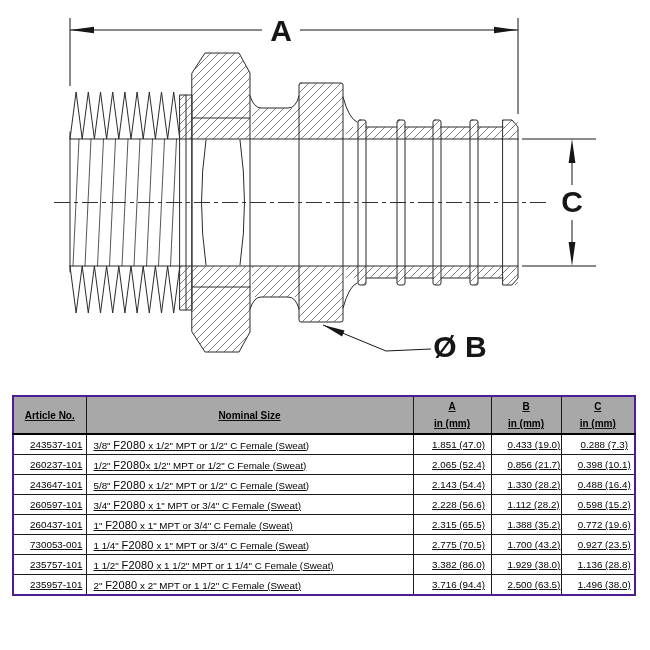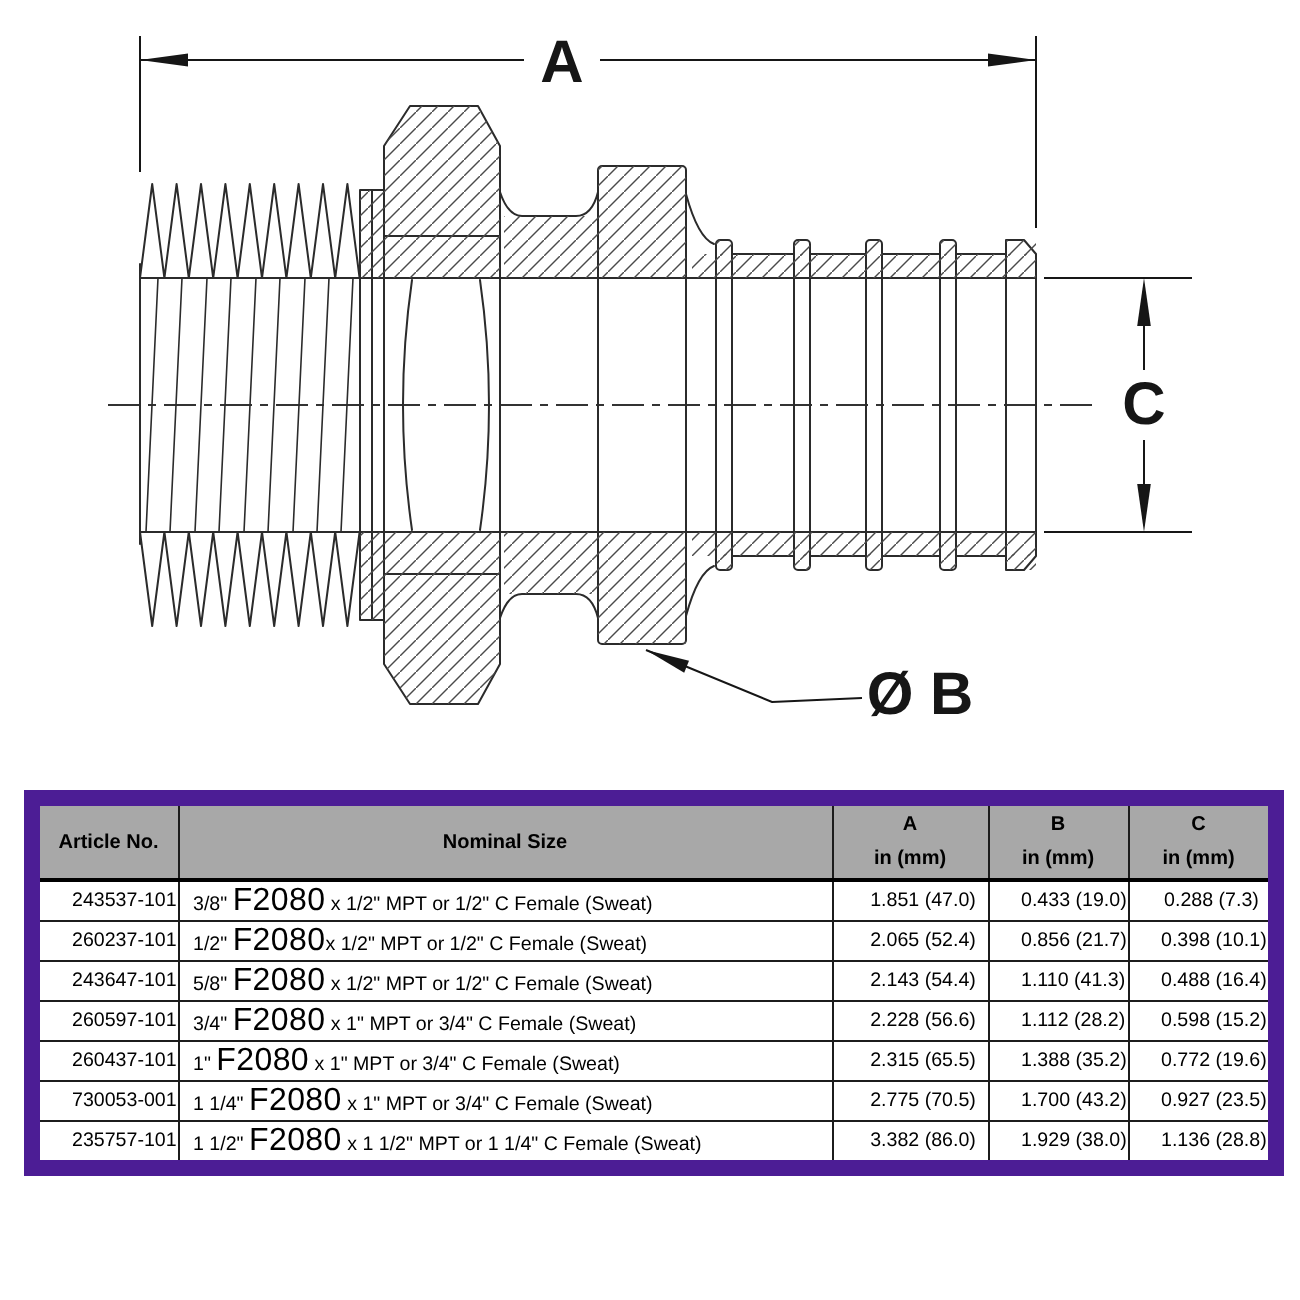--- a/index.html
+++ b/index.html
@@ -5,34 +5,35 @@
   html,body{margin:0;padding:0;}
   body{
     width:650px;height:650px;background:#ffffff;position:relative;
     font-family:"Liberation Sans",sans-serif;color:#111;overflow:hidden;
   }
   #drawing{position:absolute;left:0;top:0;}
   .dim-text{font-family:"Liberation Sans",sans-serif;font-size:30px;font-weight:600;fill:#161616;}
   #table-wrap{position:absolute;left:12px;top:395px;width:624px;}
   table.spec{
     border-collapse:collapse;table-layout:fixed;width:622px;
-    border:8px solid #4c1d95;
+    border:2px solid #4c1d95;
+    text-decoration:underline;
   }
   table.spec th,table.spec td{
     border:1px solid #1c1c1c;padding:0 3px;white-space:nowrap;overflow:hidden;
     font-size:9.8px;color:#000;
   }
   table.spec thead th{
     background:#a8a8a8;height:36px;font-weight:bold;font-size:10px;
     border-bottom:2px solid #000;text-align:center;vertical-align:middle;
   }
   table.spec td{height:19px;text-align:center;padding-left:16px;}
   table.spec td.nominal{text-align:left;padding-left:7px;}
   .unit{display:block;font-weight:bold;font-size:10px;margin-top:6px;}
-  .f2080{font-size:16px;letter-spacing:0.2px;}
+  .f2080{font-size:11px;letter-spacing:0.2px;}
 </style>
 </head>
 <body>
 
 <svg id="drawing" width="650" height="392" viewBox="0 0 650 392">
   <defs>
     <pattern id="hatch" patternUnits="userSpaceOnUse" width="8" height="8">
       <path d="M -2,10 L 10,-2" stroke="#4a4a4a" stroke-width="0.7" fill="none"></path>
     </pattern>
   </defs>
@@ -180,21 +181,21 @@
         <td>260237-101</td>
         <td class="nominal">1/2" <span class="f2080">F2080</span>x 1/2" MPT or 1/2" C Female (Sweat)</td>
         <td>2.065 (52.4)</td>
         <td>0.856 (21.7)</td>
         <td>0.398 (10.1)</td>
       </tr>
       <tr>
         <td>243647-101</td>
         <td class="nominal">5/8" <span class="f2080">F2080</span> x 1/2" MPT or 1/2" C Female (Sweat)</td>
         <td>2.143 (54.4)</td>
-        <td>1.110 (41.3)</td>
+        <td>1.330 (28.2)</td>
         <td>0.488 (16.4)</td>
       </tr>
       <tr>
         <td>260597-101</td>
         <td class="nominal">3/4" <span class="f2080">F2080</span> x 1" MPT or 3/4" C Female (Sweat)</td>
         <td>2.228 (56.6)</td>
         <td>1.112 (28.2)</td>
         <td>0.598 (15.2)</td>
       </tr>
       <tr>
@@ -211,15 +212,22 @@
         <td>1.700 (43.2)</td>
         <td>0.927 (23.5)</td>
       </tr>
       <tr>
         <td>235757-101</td>
         <td class="nominal">1 1/2" <span class="f2080">F2080</span> x 1 1/2" MPT or 1 1/4" C Female (Sweat)</td>
         <td>3.382 (86.0)</td>
         <td>1.929 (38.0)</td>
         <td>1.136 (28.8)</td>
       </tr>
+      <tr>
+        <td>235957-101</td>
+        <td class="nominal">2" <span class="f2080">F2080</span> x 2" MPT or 1 1/2" C Female (Sweat)</td>
+        <td>3.716 (94.4)</td>
+        <td>2.500 (63.5)</td>
+        <td>1.496 (38.0)</td>
+      </tr>
     </tbody>
   </table>
 </div>
 
 </body></html>

